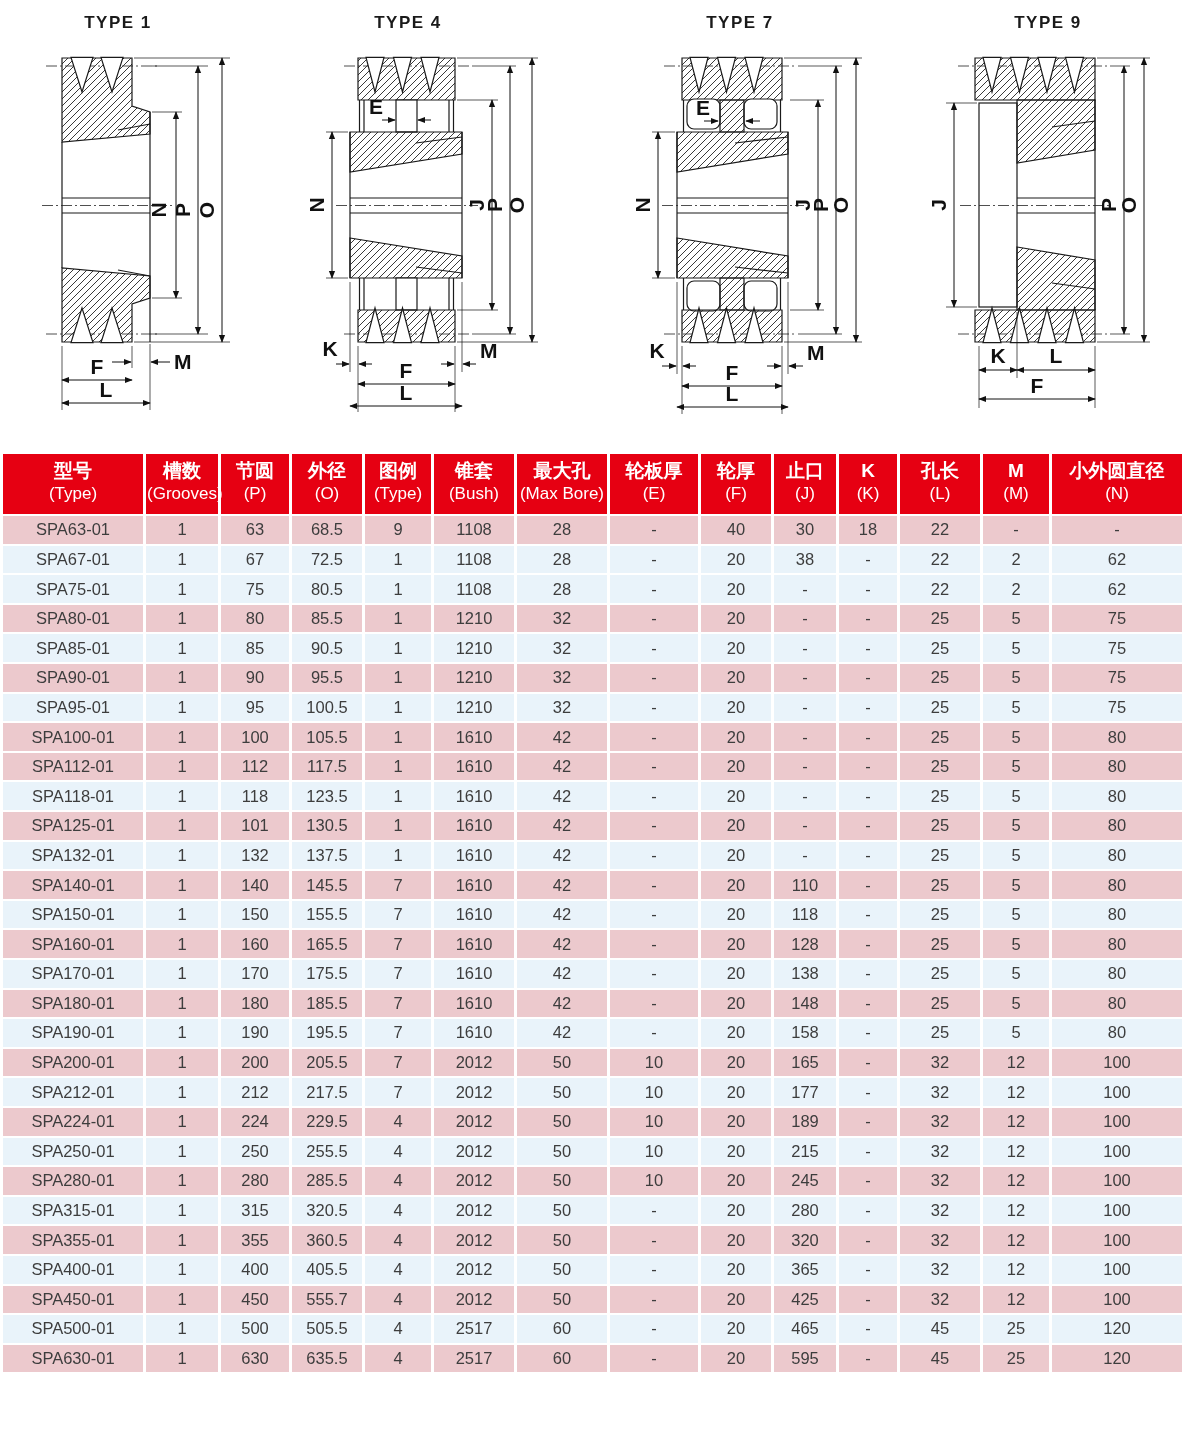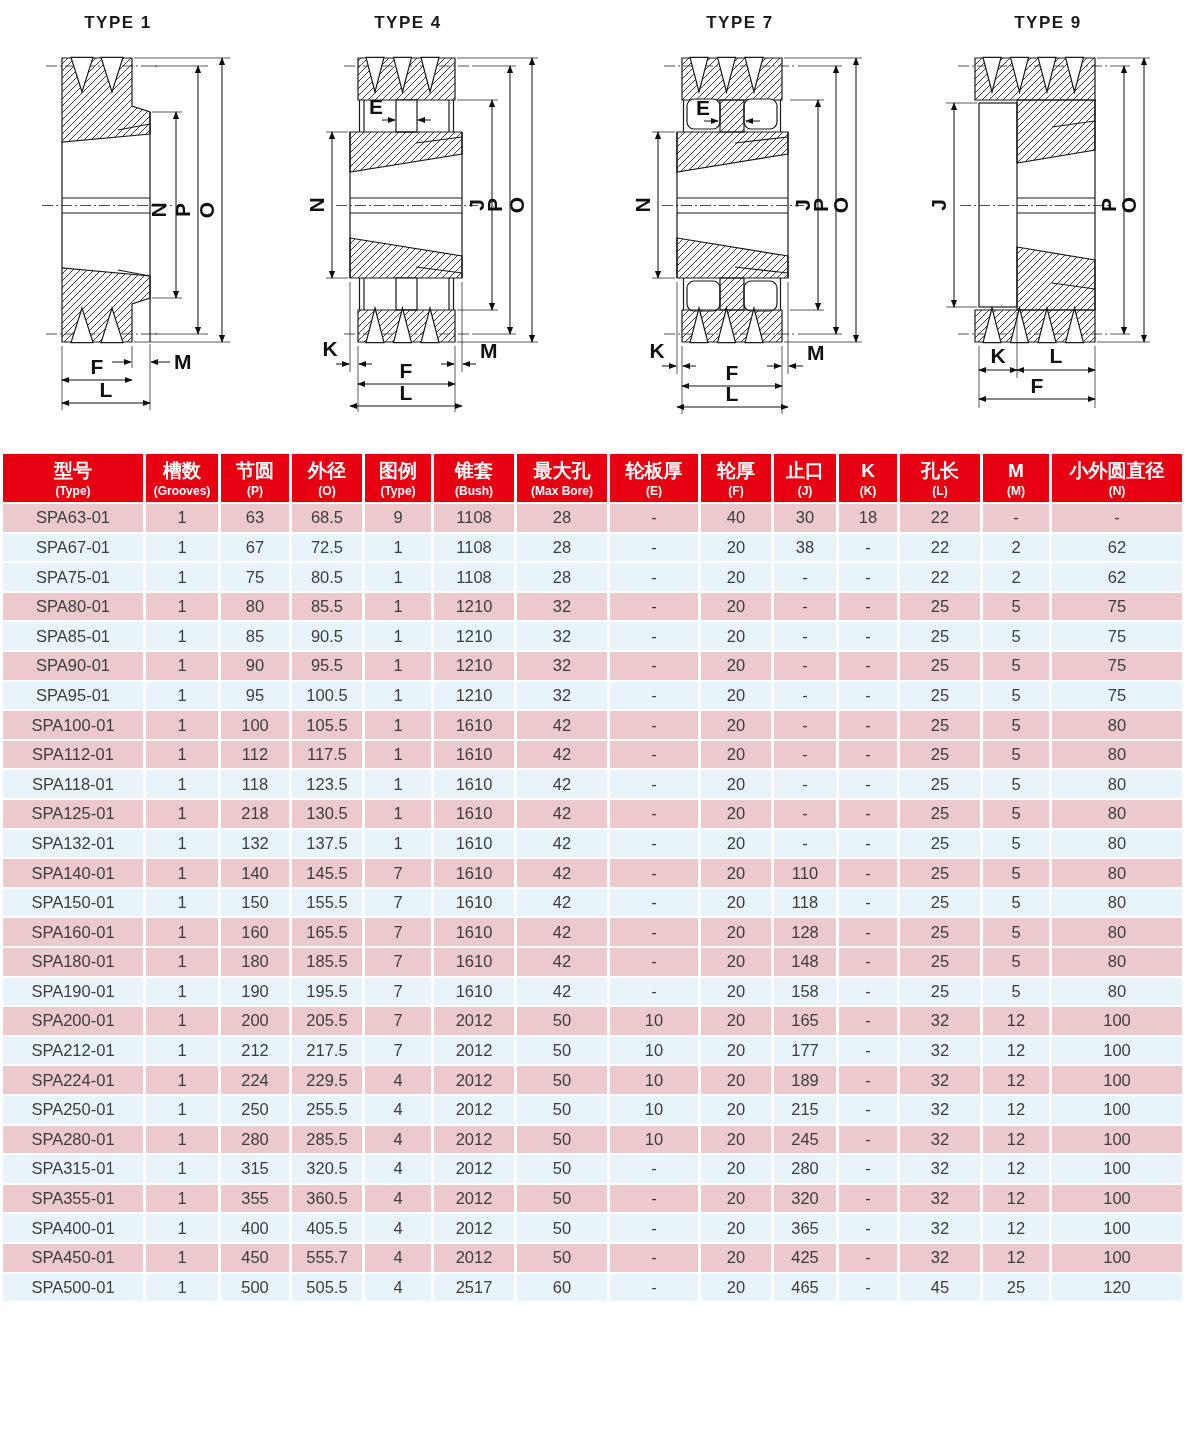--- a/index.html
+++ b/index.html
@@ -12,23 +12,23 @@
   .dlabel{font:bold 21px "Liberation Sans",sans-serif;fill:#111;}
   .ht{fill:url(#hatch);stroke:#1a1a1a;stroke-width:1.2;}
   .wh{fill:#fff;stroke:#1a1a1a;stroke-width:1.2;}
   .ln{stroke:#1a1a1a;stroke-width:1.2;fill:none;}
   .ext{stroke:#111;stroke-width:0.7;}
   .dim,.dim-e{stroke:#111;stroke-width:1;}
   .dd{stroke:#222;stroke-width:0.8;fill:none;stroke-dasharray:11 3 2 3;}
   
   table.spec{border-collapse:separate;border-spacing:3px 2px;table-layout:fixed;
     width:1185px;margin:4px auto 0;background:#fff;}
-  th{background:var(--red,#e60012);color:#fff;padding:5px 1px 4px;vertical-align:middle;}
+  th{background:var(--red,#e60012);color:#fff;padding:5px 1px 10px;vertical-align:middle;}
   th .zh{font-size:19px;font-weight:bold;line-height:1.3;white-space:nowrap;}
-  th .en{font-size:12px;font-weight:bold;line-height:1.2;white-space:nowrap;}
+  th .en{font-size:17px;font-weight:normal;line-height:1.2;white-space:nowrap;}
   td{text-align:center;font-size:16.5px;color:#3d3d3d;height:27.6px;padding:0;
      white-space:nowrap;overflow:hidden;}
   tr.pink td{background:var(--pink,#ecc9cd);}
   tr.blue td{background:var(--blue,#e9f3fa);}
 </style>
 </head>
 <body>
 
 <svg width="0" height="0" style="position:absolute" aria-hidden="true">
   <defs>
@@ -510,21 +510,21 @@
           <td>20</td>
           <td>-</td>
           <td>-</td>
           <td>25</td>
           <td>5</td>
           <td>80</td>
         </tr>
         <tr class="pink">
           <td>SPA125-01</td>
           <td>1</td>
-          <td>218</td>
+          <td>101</td>
           <td>130.5</td>
           <td>1</td>
           <td>1610</td>
           <td>42</td>
           <td>-</td>
           <td>20</td>
           <td>-</td>
           <td>-</td>
           <td>25</td>
           <td>5</td>
@@ -582,20 +582,36 @@
           <td>SPA160-01</td>
           <td>1</td>
           <td>160</td>
           <td>165.5</td>
           <td>7</td>
           <td>1610</td>
           <td>42</td>
           <td>-</td>
           <td>20</td>
           <td>128</td>
+          <td>-</td>
+          <td>25</td>
+          <td>5</td>
+          <td>80</td>
+        </tr>
+        <tr class="blue">
+          <td>SPA170-01</td>
+          <td>1</td>
+          <td>170</td>
+          <td>175.5</td>
+          <td>7</td>
+          <td>1610</td>
+          <td>42</td>
+          <td>-</td>
+          <td>20</td>
+          <td>138</td>
           <td>-</td>
           <td>25</td>
           <td>5</td>
           <td>80</td>
         </tr>
         <tr class="pink">
           <td>SPA180-01</td>
           <td>1</td>
           <td>180</td>
           <td>185.5</td>
@@ -779,15 +795,31 @@
           <td>2517</td>
           <td>60</td>
           <td>-</td>
           <td>20</td>
           <td>465</td>
           <td>-</td>
           <td>45</td>
           <td>25</td>
           <td>120</td>
         </tr>
+        <tr class="pink">
+          <td>SPA630-01</td>
+          <td>1</td>
+          <td>630</td>
+          <td>635.5</td>
+          <td>4</td>
+          <td>2517</td>
+          <td>60</td>
+          <td>-</td>
+          <td>20</td>
+          <td>595</td>
+          <td>-</td>
+          <td>45</td>
+          <td>25</td>
+          <td>120</td>
+        </tr>
       </tbody>
   </table>
 </div>
 
 </body></html>

